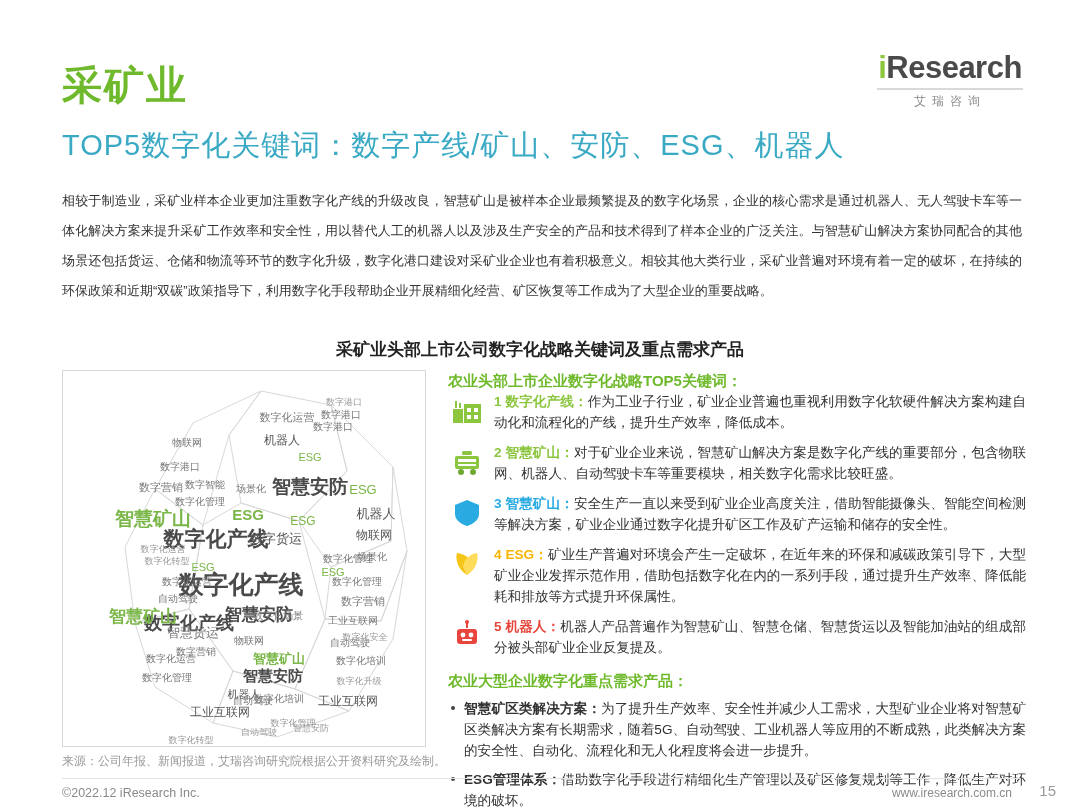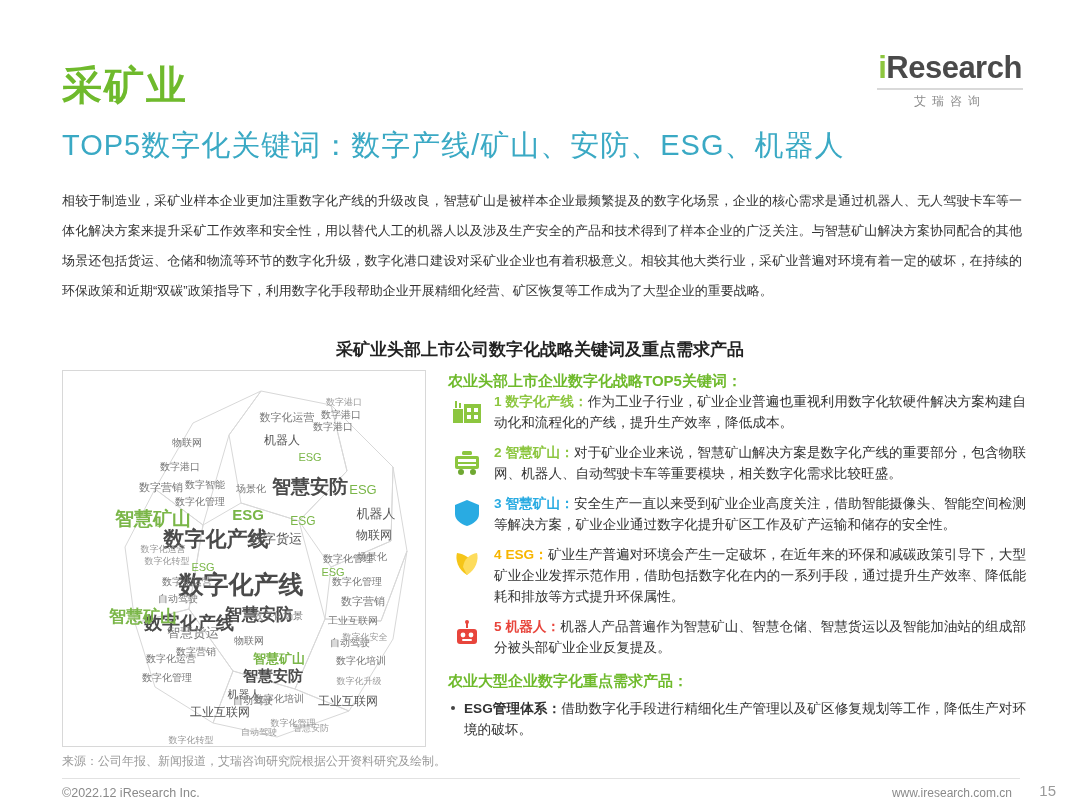--- a/index.html
+++ b/index.html
@@ -369,20 +369,23 @@
         <rect x="12" y="21" width="10" height="2" rx="1" fill="#fff"></rect>
         <rect x="16" y="5" width="2" height="5" fill="#e8453c"></rect>
         <circle cx="17" cy="4" r="2" fill="#e8453c"></circle>
       </svg>
       <span class="kw-label"><span>5</span>&nbsp;<span>机器人：</span></span><span>机器人产品普遍作为智慧矿山、智慧仓储、智慧货运以及智能加油站的组成部分被头部矿业企业反复提及。</span>
     </div>
 
     <div class="rc-head2">农业大型企业数字化重点需求产品：</div>
 
     <div class="bullet-item">
+      <b>智慧矿区类解决方案：</b><span>为了提升生产效率、安全性并减少人工需求，大型矿业企业将对智慧矿区类解决方案有长期需求，随着5G、自动驾驶、工业机器人等应用的不断成熟，此类解决方案的安全性、自动化、流程化和无人化程度将会进一步提升。</span>
+    </div>
+    <div class="bullet-item">
       <b>ESG管理体系：</b><span>借助数字化手段进行精细化生产管理以及矿区修复规划等工作，降低生产对环境的破坏。</span>
     </div>
   </div>
 
   <div class="source">来源：公司年报、新闻报道，艾瑞咨询研究院根据公开资料研究及绘制。</div>
   <div class="footer-line"></div>
   <div class="copyright">©2022.12 iResearch Inc.</div>
   <div class="website">www.iresearch.com.cn</div>
   <div class="pagenum">15</div>
 

